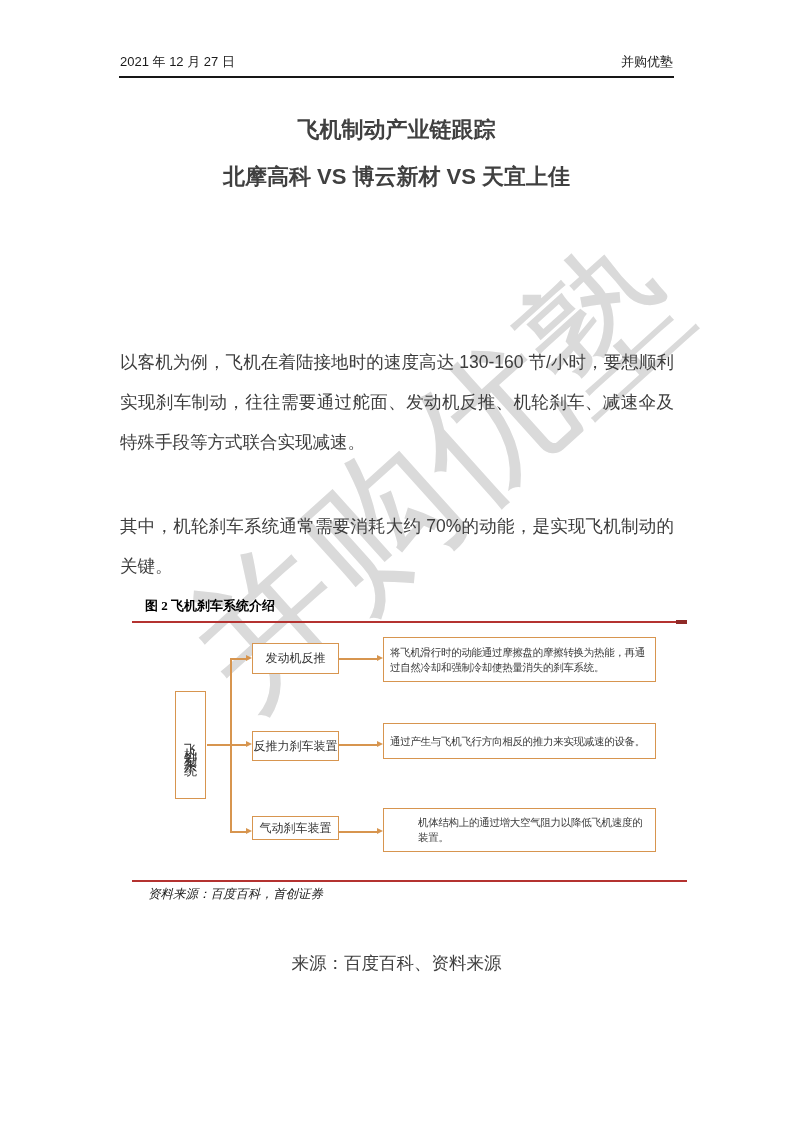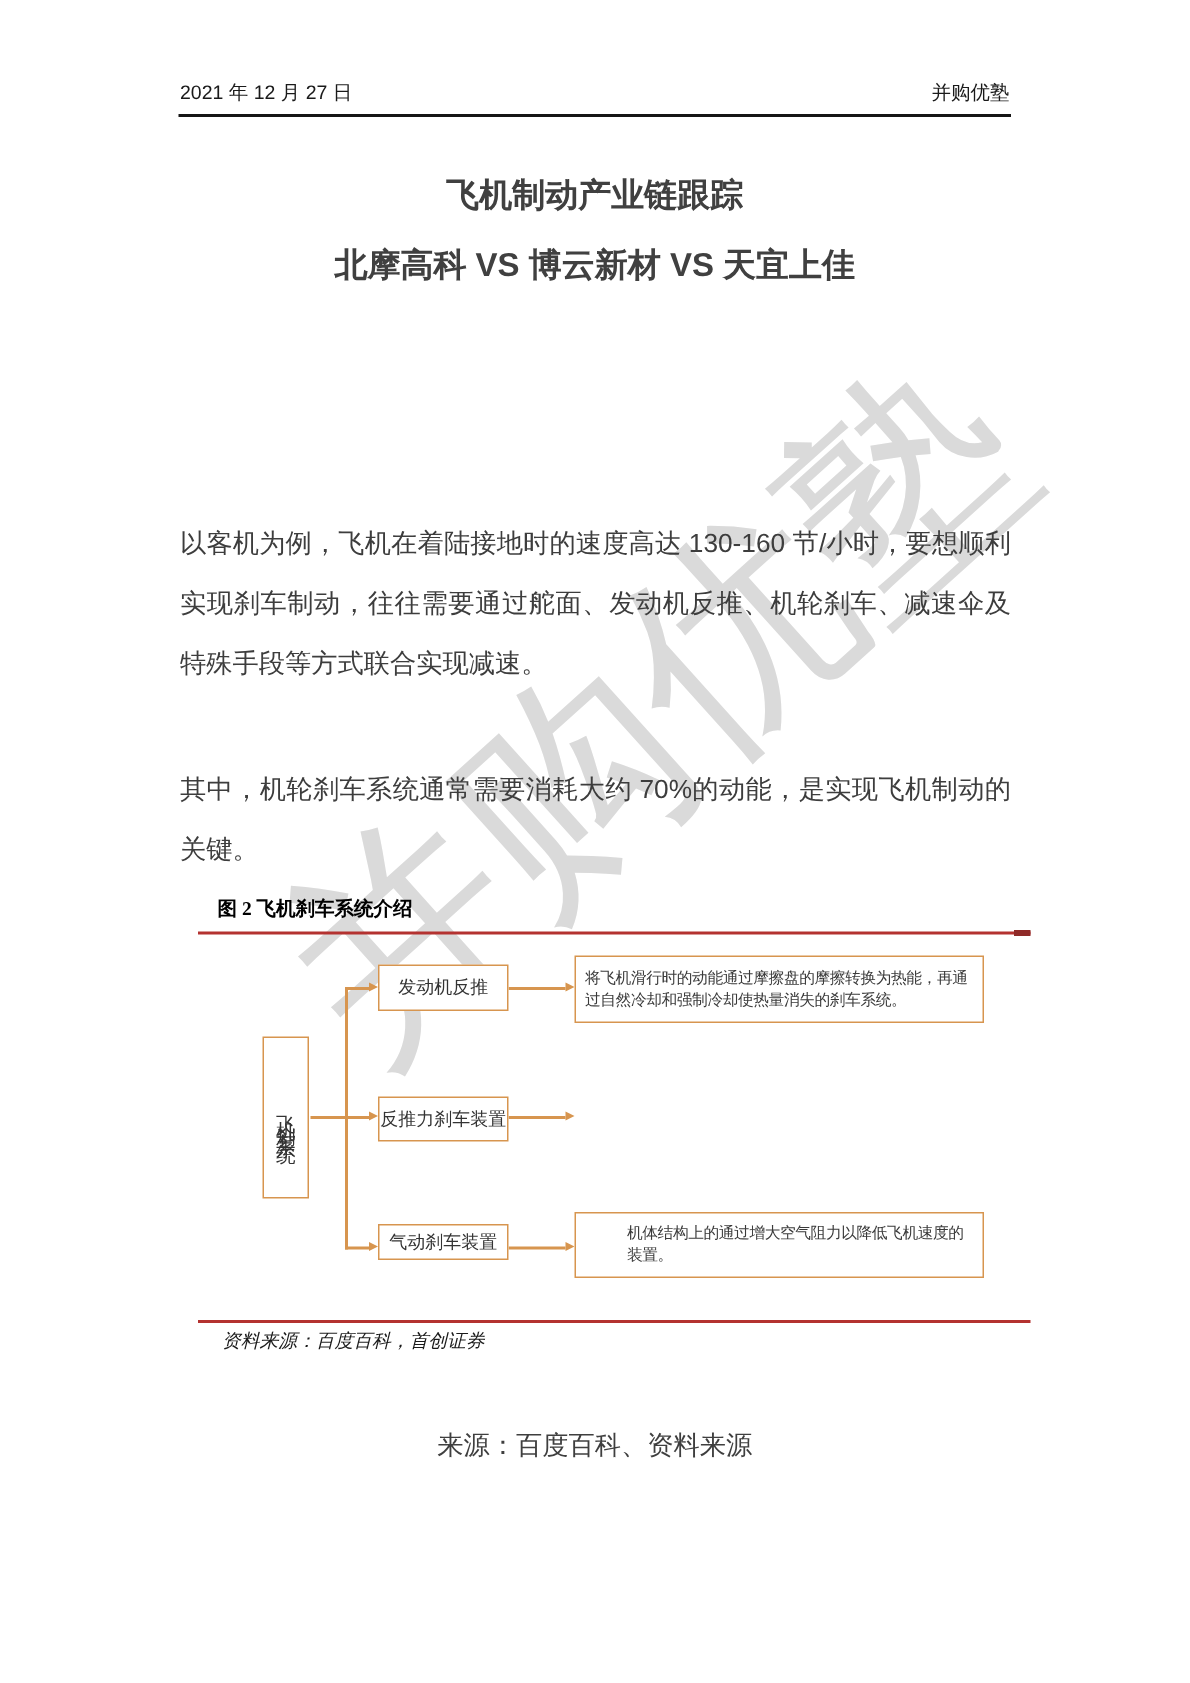--- a/index.html
+++ b/index.html
@@ -119,20 +119,21 @@
     <div class="fig-abs arrow-r" style="left:257px;top:146px;"></div>
 
     <div class="fig-abs oline h-line" style="left:219px;top:236px;width:38px;"></div>
     <div class="fig-abs arrow-r" style="left:257px;top:233px;"></div>
 
     <div class="fig-abs obox mid-box m1">发动机反推</div>
     <div class="fig-abs obox mid-box m2">反推力刹车装置</div>
     <div class="fig-abs obox mid-box m3">气动刹车装置</div>
 
     <div class="fig-abs obox desc-box d1">将飞机滑行时的动能通过摩擦盘的摩擦转换为热能，再通过自然冷却和强制冷却使热量消失的刹车系统。</div>
+    <div class="fig-abs obox desc-box d2">通过产生与飞机飞行方向相反的推力来实现减速的设备。</div>
     <div class="fig-abs obox desc-box d3">机体结构上的通过增大空气阻力以降低飞机速度的装置。</div>
 
     <div class="fig-abs rule rule-bottom"></div>
     <div class="fig-abs src-note">资料来源：百度百科，首创证券</div>
   </div>
 
   <div class="layer caption cap-src">来源：百度百科、资料来源</div>
 
 </div>
 

